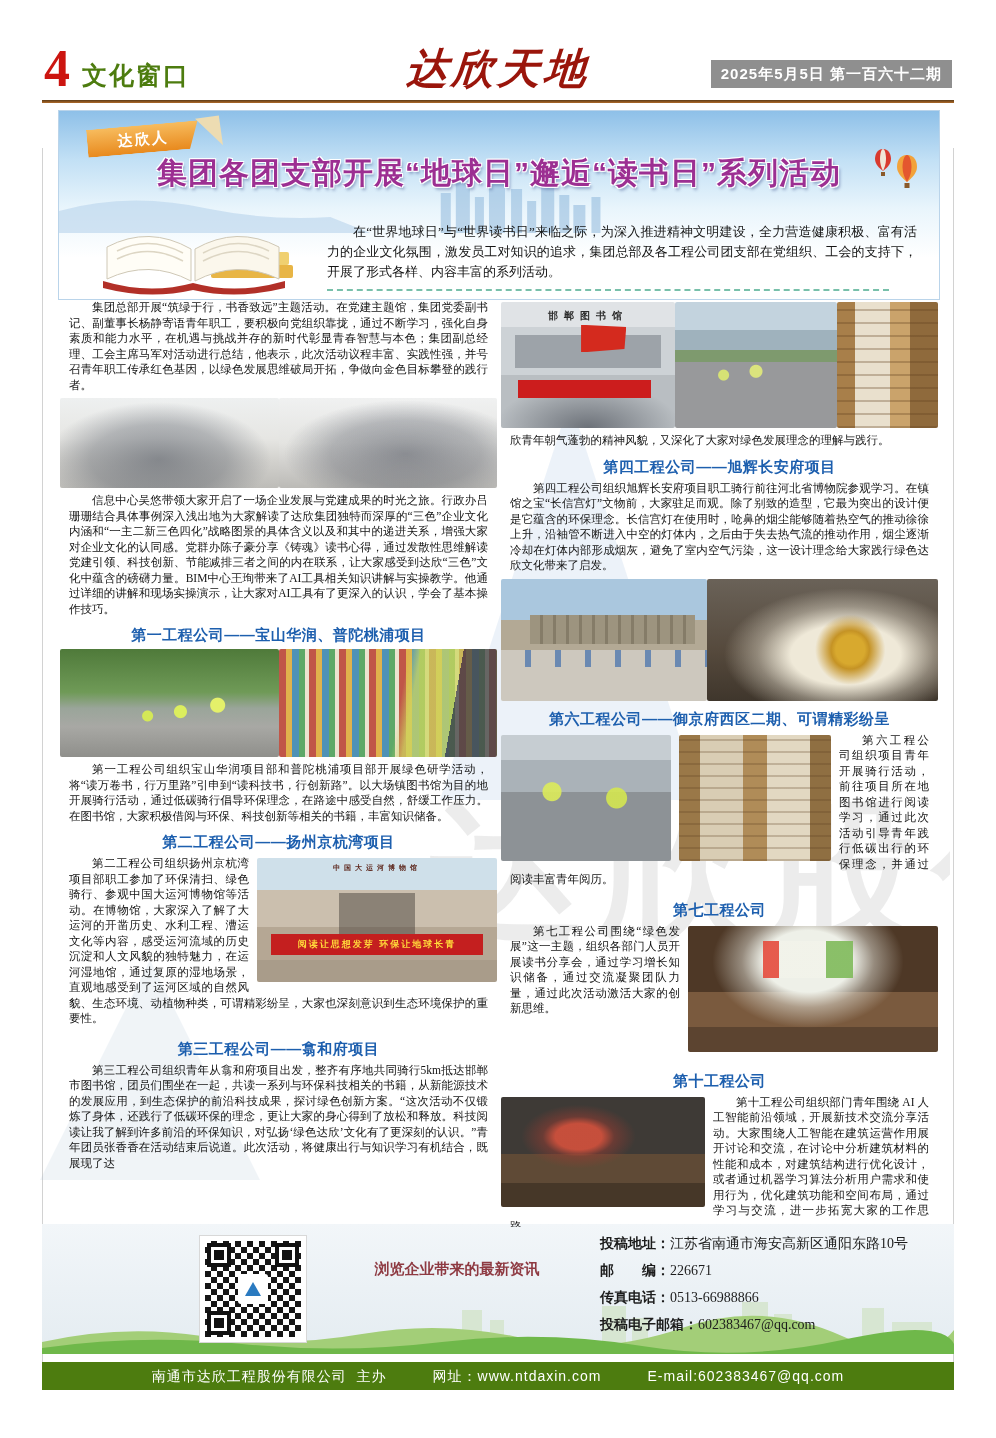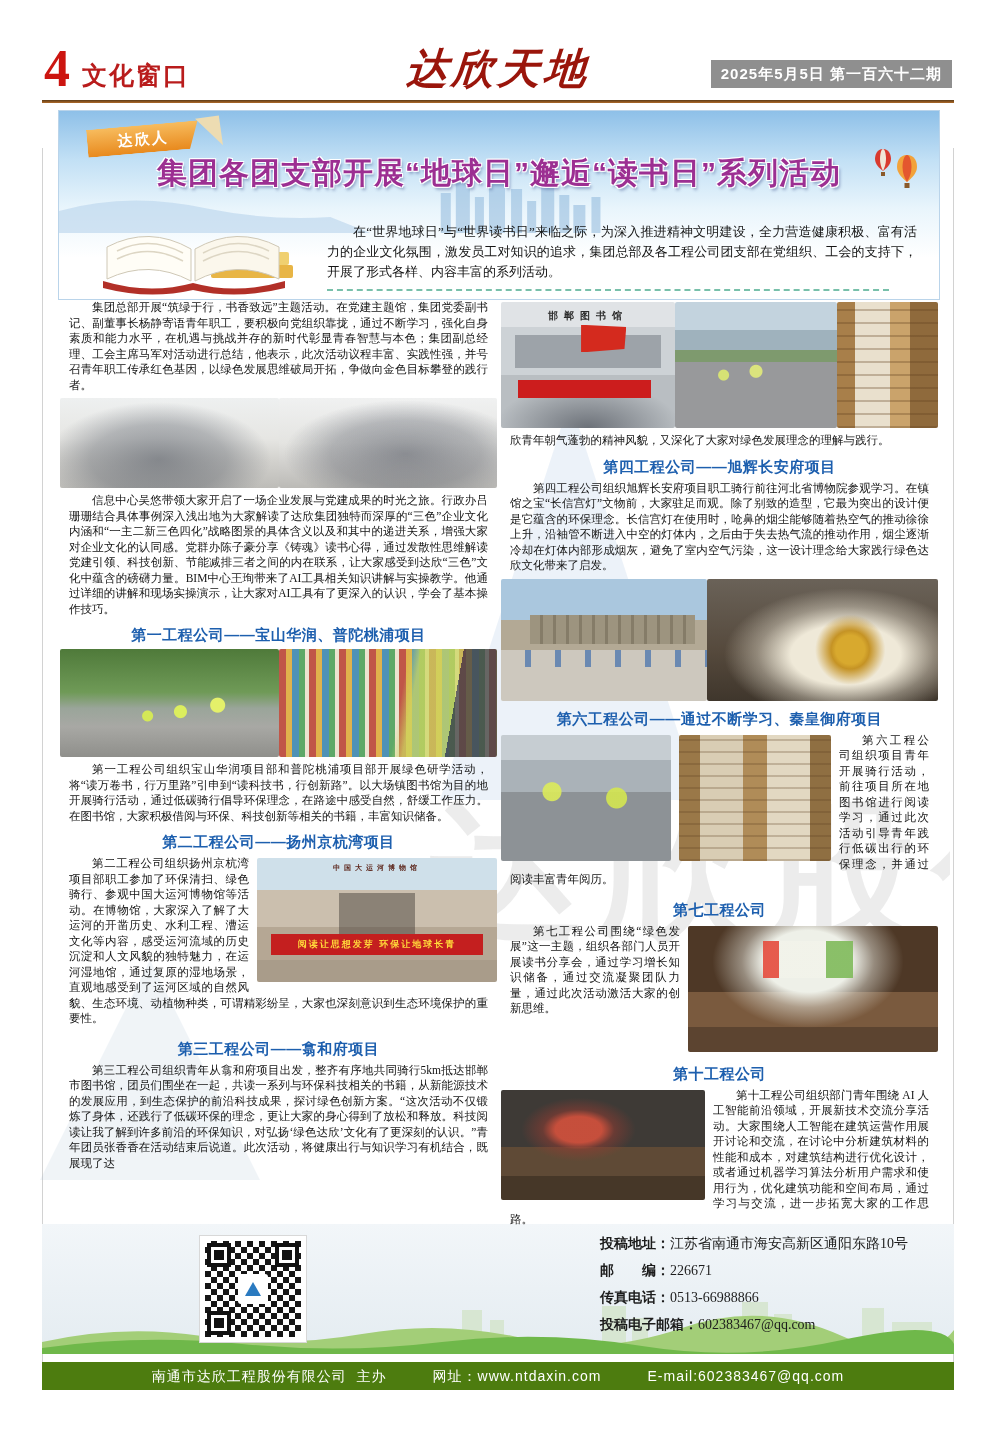--- a/index.html
+++ b/index.html
@@ -9,21 +9,21 @@
   .edge-l{left:42px}.edge-r{right:42px}
 
   
   .wm-tri{position:absolute;opacity:.14;pointer-events:none;}
   .wm-text{position:absolute;left:430px;top:790px;width:520px;font:bold 150px/160px "DejaVu Serif",serif;
            color:#9a9a9a;opacity:.18;letter-spacing:18px;pointer-events:none;white-space:nowrap;overflow:hidden;}
 
   
   .header{position:absolute;left:44px;top:40px;right:44px;height:52px;display:flex;align-items:flex-end;}
   .pagenum{font:bold 52px/46px "Liberation Serif","DejaVu Serif",serif;color:#cc1510;}
-  .section-label{font:bold 25px/30px "Liberation Sans",sans-serif;color:#b91c1c;margin:12px 0 2px 12px;letter-spacing:2px;text-align:center;}
+  .section-label{font:bold 25px/30px "Liberation Sans",sans-serif;color:#4d7c0f;margin:12px 0 2px 12px;letter-spacing:2px;text-align:center;}
   .masthead{position:absolute;left:0;right:0;bottom:0;text-align:center;
             font:bold italic 42px/46px "DejaVu Serif",serif;color:#9a150b;transform:skewX(-4deg);letter-spacing:4px;}
   .issue-badge{position:absolute;right:0;bottom:4px;background:#8f8f8f;color:#fff;
                font:bold 15px/20px "Liberation Sans",sans-serif;padding:4px 10px;letter-spacing:1px;}
   .header-rule{position:absolute;left:42px;right:42px;top:100px;height:3px;
                background:linear-gradient(180deg,#5c3b17,#b06a28);}
 
   
   .banner{position:absolute;left:58px;top:110px;width:880px;height:188px;border:1px solid #bad4ea;
           background:linear-gradient(180deg,#8ec0e8 0%,#c2e0f5 26%,#e9f5fc 52%,#ffffff 78%);overflow:hidden;}
@@ -48,21 +48,21 @@
   .col-left{left:60px;}
   .col-right{left:501px;top:297px;height:930px;}
   .col h3{margin:9px 0 5px;text-align:center;color:#1d5fae;
           font:bold 15px/18px "Liberation Sans",sans-serif;letter-spacing:.5px;}
   .col h3.first{margin-top:2px;}
   .para{margin:0 9px 4px;text-indent:2em;text-align:justify;
         font:11.5px/15.5px "Liberation Serif","DejaVu Serif",serif;color:#141414;}
   .photo-row{display:flex;margin:5px 0;}
   .photo{position:relative;overflow:hidden;border-radius:2px;flex-shrink:0;}
   .grow{flex:1;}
-  .fr{float:right;margin:2px 0 4px 8px;}
+  .fr{float:right;margin:2px 0 11px 8px;}
   .fl{float:left;margin:2px 8px 4px 0;}
   .fl-group{float:left;display:flex;gap:8px;margin:2px 8px 4px 0;}
   .clearfix::after{content:"";display:block;clear:both;}
   .source{text-align:right;font:bold italic 12.5px/18px "DejaVu Serif",serif;color:#111;margin:3px 4px 0 0;}
 
   
   .ph-hall1{background:radial-gradient(ellipse at 45% 68%,rgba(55,62,75,.5) 0%,rgba(55,62,75,.3) 40%,transparent 66%),
             linear-gradient(180deg,#eef0f0 0%,#e6e6e3 45%,#d2d1cd 70%,#bdbcb8 100%);}
   .ph-hall2{background:radial-gradient(ellipse at 58% 62%,rgba(60,65,78,.5) 0%,rgba(60,65,78,.3) 42%,transparent 68%),
             linear-gradient(180deg,#f0f1f1 0%,#e4e4e1 50%,#cfcecb 75%,#bbbab6 100%);}
@@ -247,21 +247,21 @@
     </div>
     <p class="para" style="text-indent:0">欣青年朝气蓬勃的精神风貌，又深化了大家对绿色发展理念的理解与践行。</p>
 
     <h3>第四工程公司——旭辉长安府项目</h3>
     <p class="para">第四工程公司组织旭辉长安府项目职工骑行前往河北省博物院参观学习。在镇馆之宝“长信宫灯”文物前，大家驻足而观。除了别致的造型，它最为突出的设计便是它蕴含的环保理念。长信宫灯在使用时，呛鼻的烟尘能够随着热空气的推动徐徐上升，沿袖管不断进入中空的灯体内，之后由于失去热气流的推动作用，烟尘逐渐冷却在灯体内部形成烟灰，避免了室内空气污染，这一设计理念给大家践行绿色达欣文化带来了启发。</p>
     <div class="photo-row">
       <div class="photo ph-bikesrow" style="width:206px;height:122px"></div>
       <div class="photo ph-artifact grow" style="height:122px"></div>
     </div>
 
-    <h3>第六工程公司——通过不断学习、秦皇御府项目</h3>
+    <h3>第六工程公司——御京府西区二期、可谓精彩纷呈</h3>
     <div class="clearfix">
       <div class="fl-group">
         <div class="photo ph-c6a" style="width:170px;height:126px"></div>
         <div class="photo ph-c6b" style="width:152px;height:126px"></div>
       </div>
       <p class="para">第六工程公司组织项目青年开展骑行活动，前往项目所在地图书馆进行阅读学习，通过此次活动引导青年践行低碳出行的环保理念，并通过阅读丰富青年阅历。</p>
     </div>
 
     <h3>第七工程公司</h3>
     <div class="clearfix">
@@ -293,20 +293,21 @@
       <path d="M0,52 Q100,38 200,48 T400,46 T600,50 T800,44 T912,48 L912,58 L0,58 Z" fill="#6fb84a"></path>
     </svg>
     <div class="qr">
       <div class="qr-inner"></div>
       <div class="fnd tl"></div>
       <div class="fnd tr"></div>
       <div class="fnd bl"></div>
       <div class="qr-logo"></div>
     </div>
     <div class="qr-caption">
+      <div>浏览企业带来的最新资讯</div>
     </div>
     <div class="contact-info">
       <div><span class="lbl">投稿地址：</span><span>江苏省南通市海安高新区通阳东路10号</span></div>
       <div><span class="lbl">邮　　编：</span><span>226671</span></div>
       <div><span class="lbl">传真电话：</span><span>0513-66988866</span></div>
       <div><span class="lbl">投稿电子邮箱：</span><span>602383467@qq.com</span></div>
     </div>
   </section>
 
   <footer class="footer">

